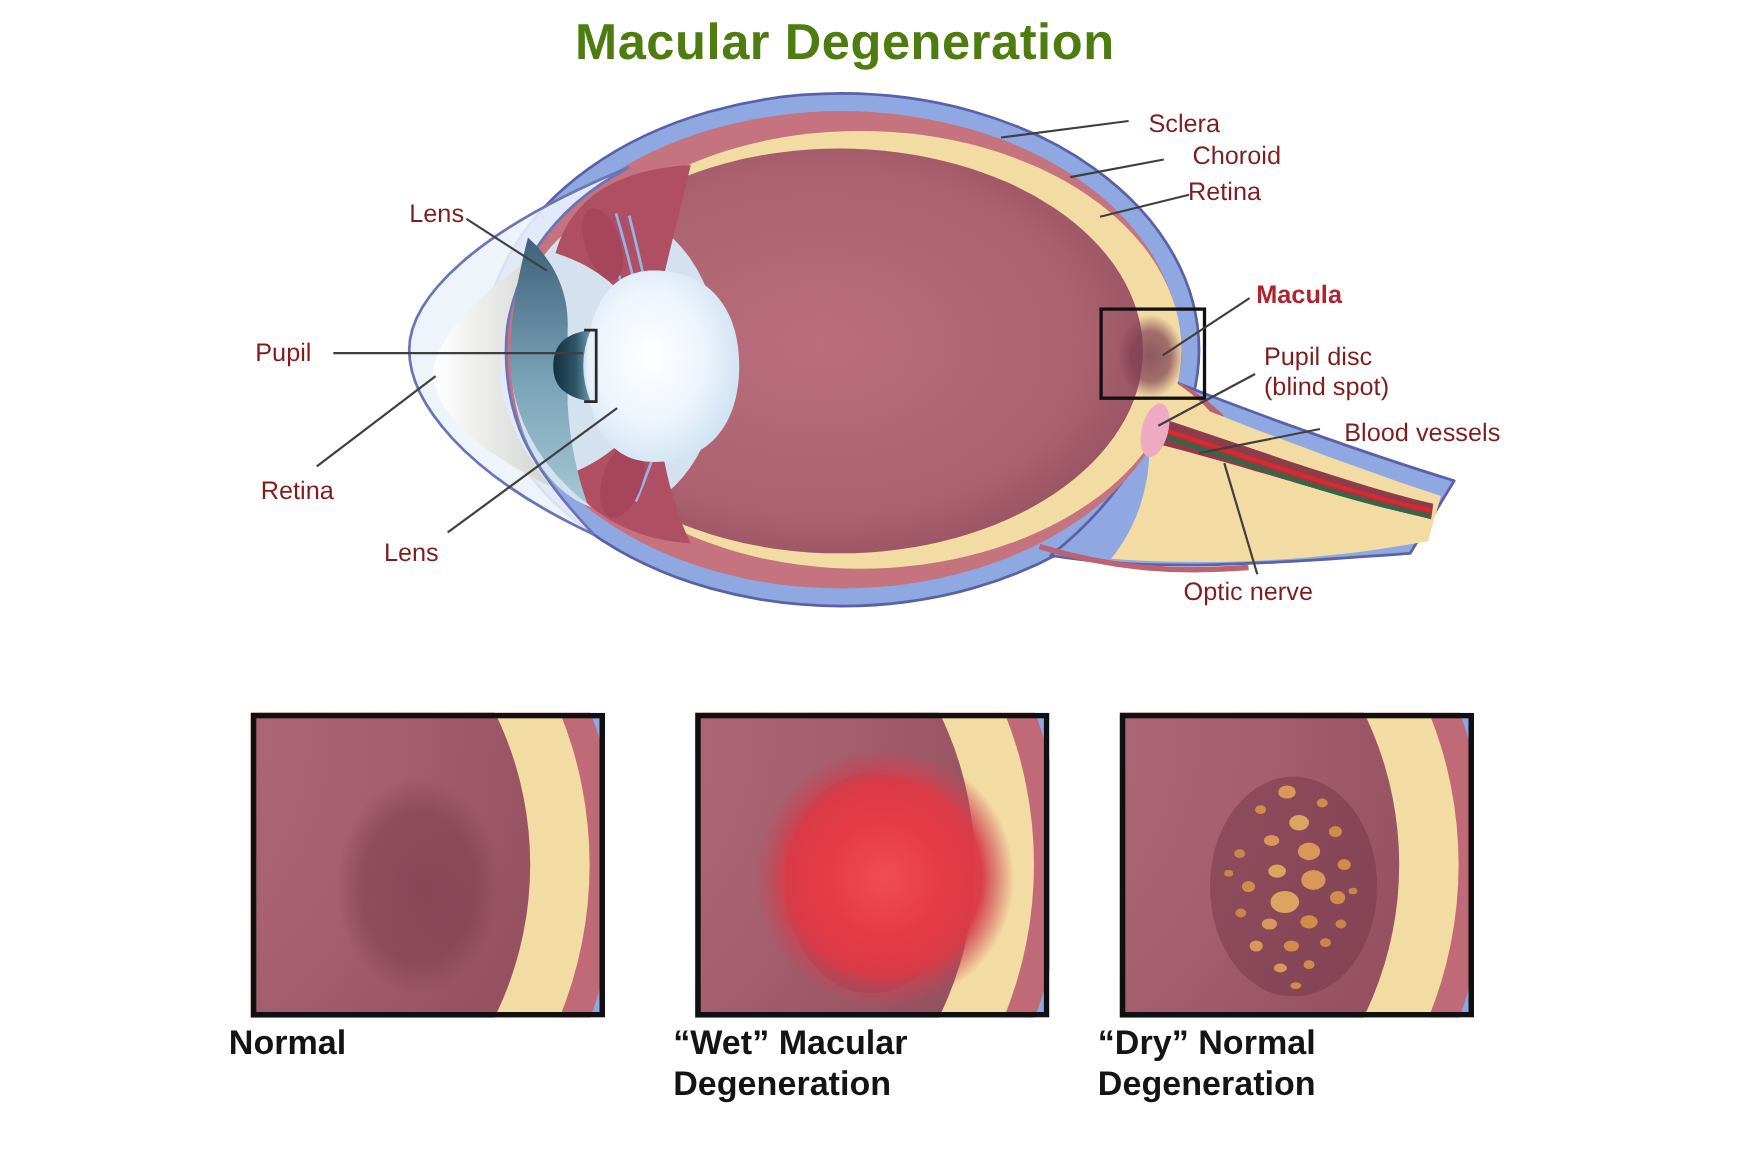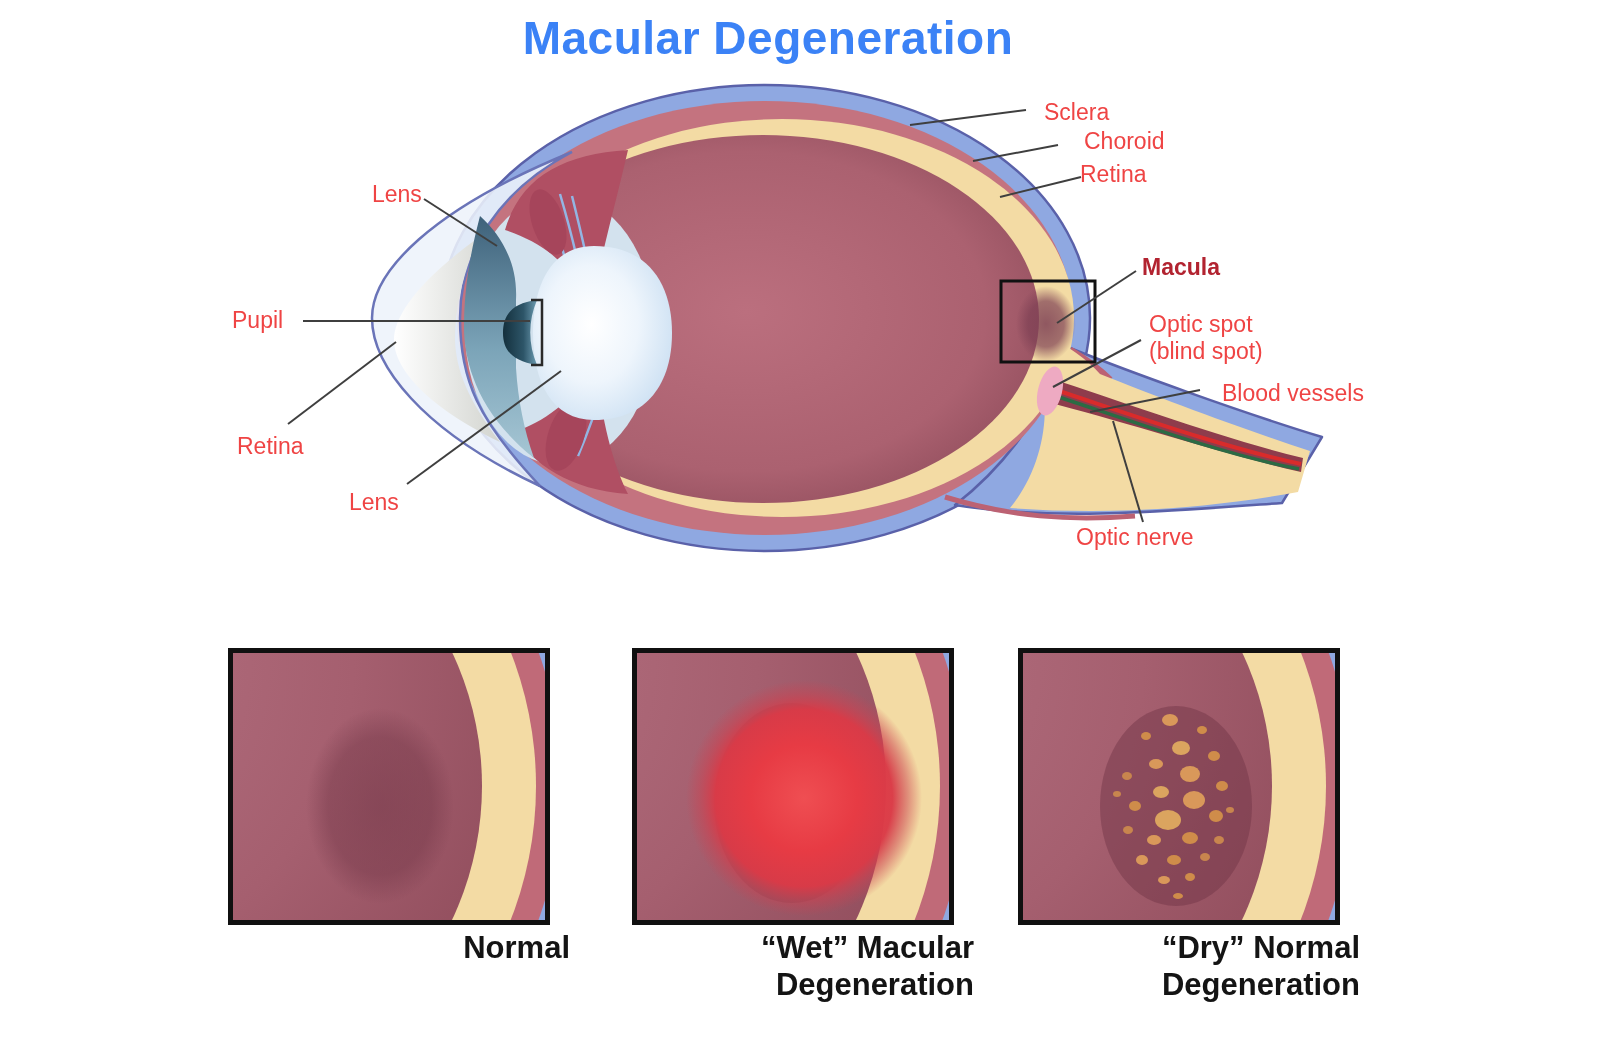--- a/index.html
+++ b/index.html
@@ -1,24 +1,24 @@
 <!DOCTYPE html>
 <html><head>
 <meta charset="utf-8">
 <style>
   html,body{margin:0;padding:0;background:#ffffff;}
   .canvas{position:relative;width:1600px;height:1050px;background:#ffffff;overflow:hidden;
           font-family:"Liberation Sans", sans-serif;color:#231f20;}
   .title{position:absolute;left:768px;top:11px;transform:translateX(-50%);
-         font-size:46px;font-weight:600;letter-spacing:.5px;color:#3b82f6;white-space:nowrap;text-align:center;}
+         font-size:46px;font-weight:600;letter-spacing:.5px;color:#4d7c0f;white-space:nowrap;text-align:center;}
   .eye-svg{position:absolute;left:0;top:0;}
-  .lbl{position:absolute;font-size:23px;line-height:1.16;color:#ef4444;white-space:nowrap;}
+  .lbl{position:absolute;font-size:23px;line-height:1.16;color:#7f1d1d;white-space:nowrap;}
   .lbl.red{color:#b22330;font-weight:700;}
   .panel{position:absolute;top:648px;}
-  .caption{position:absolute;top:930px;text-align:right;font-size:31px;font-weight:600;
+  .caption{position:absolute;top:930px;text-align:left;font-size:31px;font-weight:600;
            color:#141414;line-height:1.18;}
 </style>
 </head>
 <body>
 
 <div class="canvas">
 
   <div class="title">Macular Degeneration</div>
 
   <svg class="eye-svg" width="1600" height="620" viewBox="0 0 1600 620">
@@ -125,21 +125,21 @@
       <path d="M 288,424 L 396,342"></path>
       <path d="M 407,484 L 561,371"></path>
     </g>
   </svg>
 
   <div class="lbl" style="left:1044px;top:99px">Sclera</div>
   <div class="lbl" style="left:1084px;top:128px">Choroid</div>
   <div class="lbl" style="left:1080px;top:161px">Retina</div>
   <div class="lbl red" style="left:1142px;top:254px">Macula</div>
   <div class="lbl" style="left:1149px;top:311px">
-    <div>Optic spot</div>
+    <div>Pupil disc</div>
     <div>(blind spot)</div>
   </div>
   <div class="lbl" style="left:1222px;top:380px">Blood vessels</div>
   <div class="lbl" style="left:1076px;top:524px">Optic nerve</div>
   <div class="lbl" style="left:372px;top:181px">Lens</div>
   <div class="lbl" style="left:232px;top:307px">Pupil</div>
   <div class="lbl" style="left:237px;top:433px">Retina</div>
   <div class="lbl" style="left:349px;top:489px">Lens</div>
 
   <div class="panel" style="left:228px">

